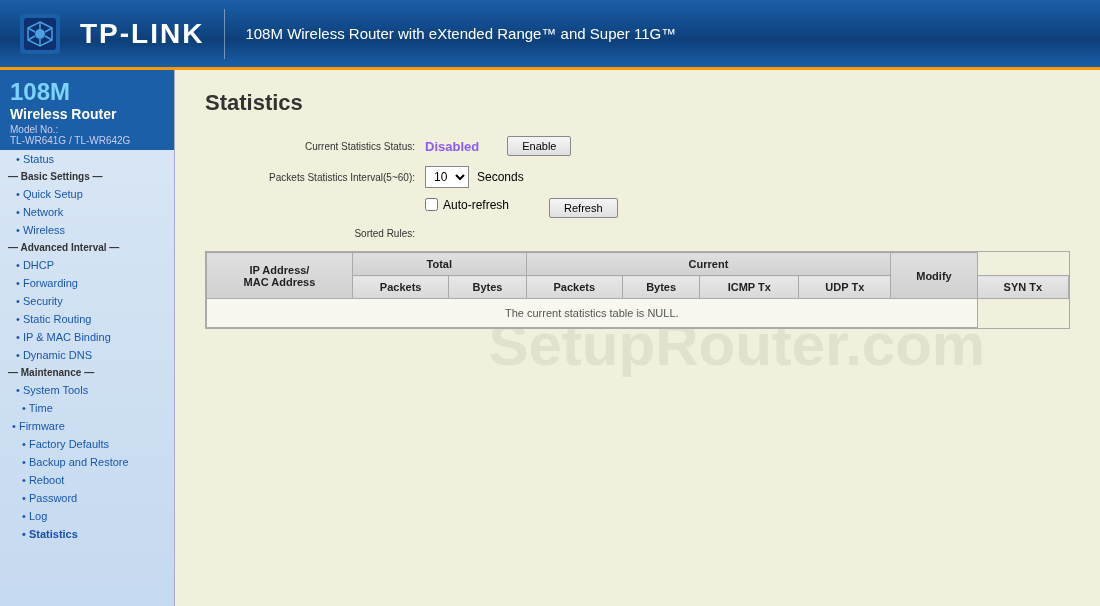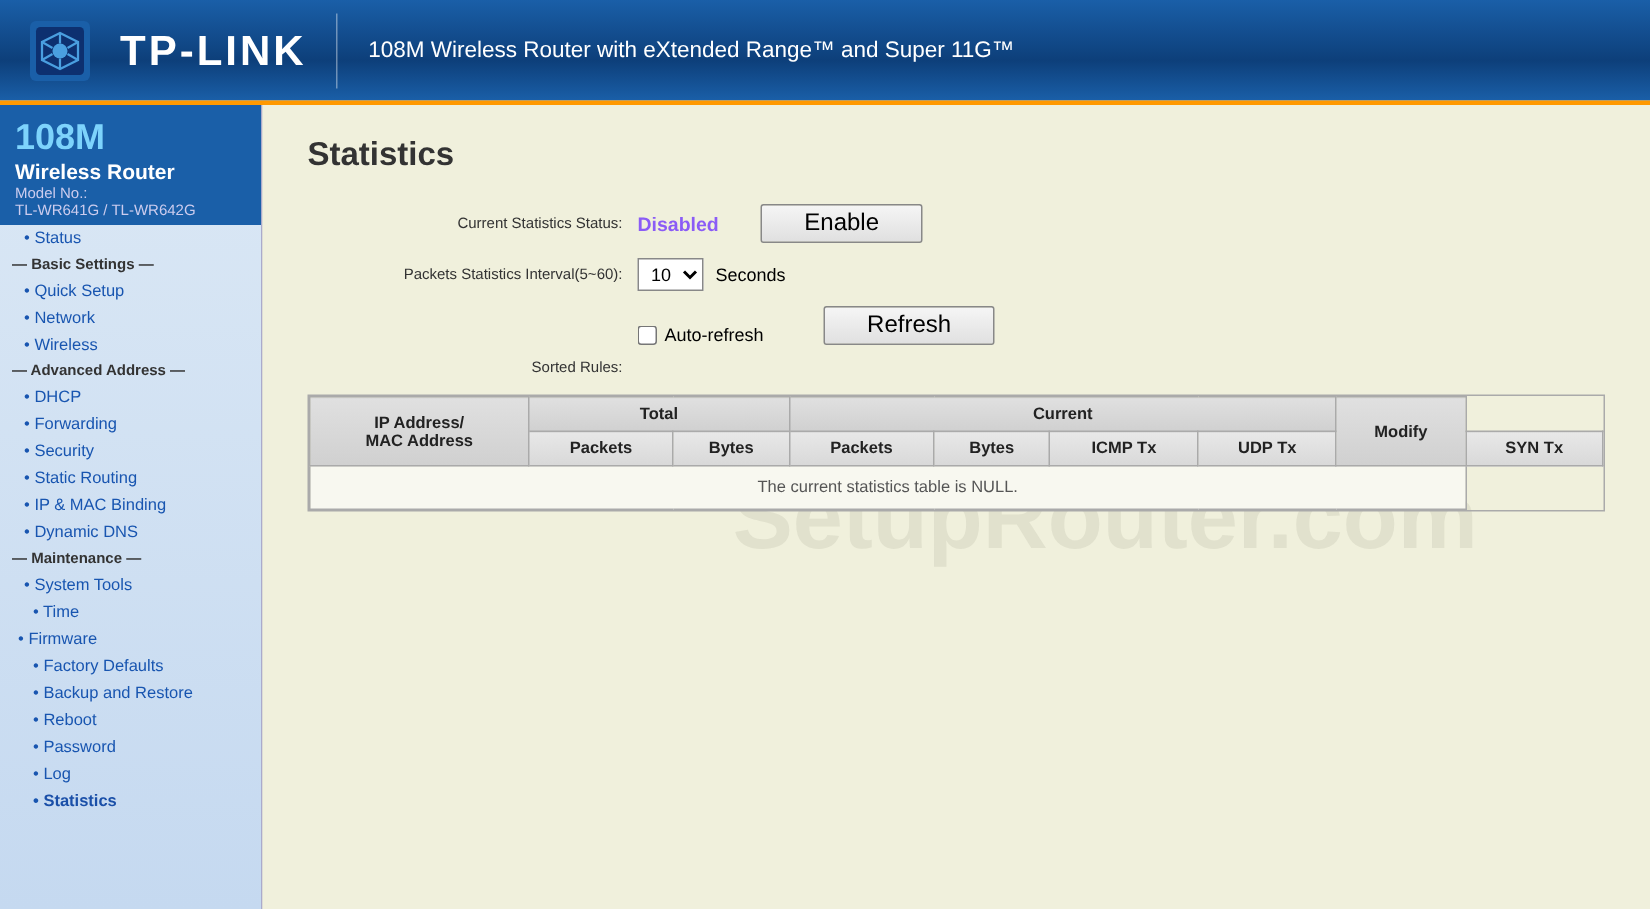--- a/index.html
+++ b/index.html
@@ -153,37 +153,37 @@
       align-items: center;
       gap: 8px;
     }
     .status-disabled {
       color: #8b5cf6;
       font-weight: bold;
       font-size: 13px;
       margin-right: 20px;
     }
     .btn {
-      padding: 3px 28px;
+      padding: 3px 14px;
       border: 1px solid #888;
       background: linear-gradient(180deg, #f5f5f5, #e0e0e0);
       cursor: pointer;
-      font-size: 16px;
+      font-size: 11px;
       border-radius: 2px;
     }
 
     select {
       padding: 2px 4px;
       border: 1px solid #888;
       font-size: 12px;
       background: white;
     }
     .checkbox-row {
       display: flex;
-      align-items: flex-end;
+      align-items: flex-start;
       gap: 5px;
       margin-left: 220px;
       margin-bottom: 10px;
     }
     .sorted-row {
       display: flex;
       align-items: center;
       margin-bottom: 12px;
     }
 
@@ -258,21 +258,21 @@
         <span>Model No.:</span><br>
         <span>TL-WR641G / TL-WR642G</span>
       </div>
     </div>
 
     <div class="sidebar-item link-item">Status</div>
     <div class="sidebar-item section-header">— Basic Settings —</div>
     <div class="sidebar-item link-item">Quick Setup</div>
     <div class="sidebar-item link-item">Network</div>
     <div class="sidebar-item link-item">Wireless</div>
-    <div class="sidebar-item section-header">— Advanced Address —</div>
+    <div class="sidebar-item section-header">— Advanced Interval —</div>
     <div class="sidebar-item link-item">DHCP</div>
     <div class="sidebar-item link-item">Forwarding</div>
     <div class="sidebar-item link-item">Security</div>
     <div class="sidebar-item link-item">Static Routing</div>
     <div class="sidebar-item link-item">IP &amp; MAC Binding</div>
     <div class="sidebar-item link-item">Dynamic DNS</div>
     <div class="sidebar-item section-header">— Maintenance —</div>
     <div class="sidebar-item link-item">System Tools</div>
     <div class="sidebar-item link-item" style="padding-left:22px;">Time</div>
     <div class="sidebar-item link-item" style="padding-left:12px;">Firmware</div>

